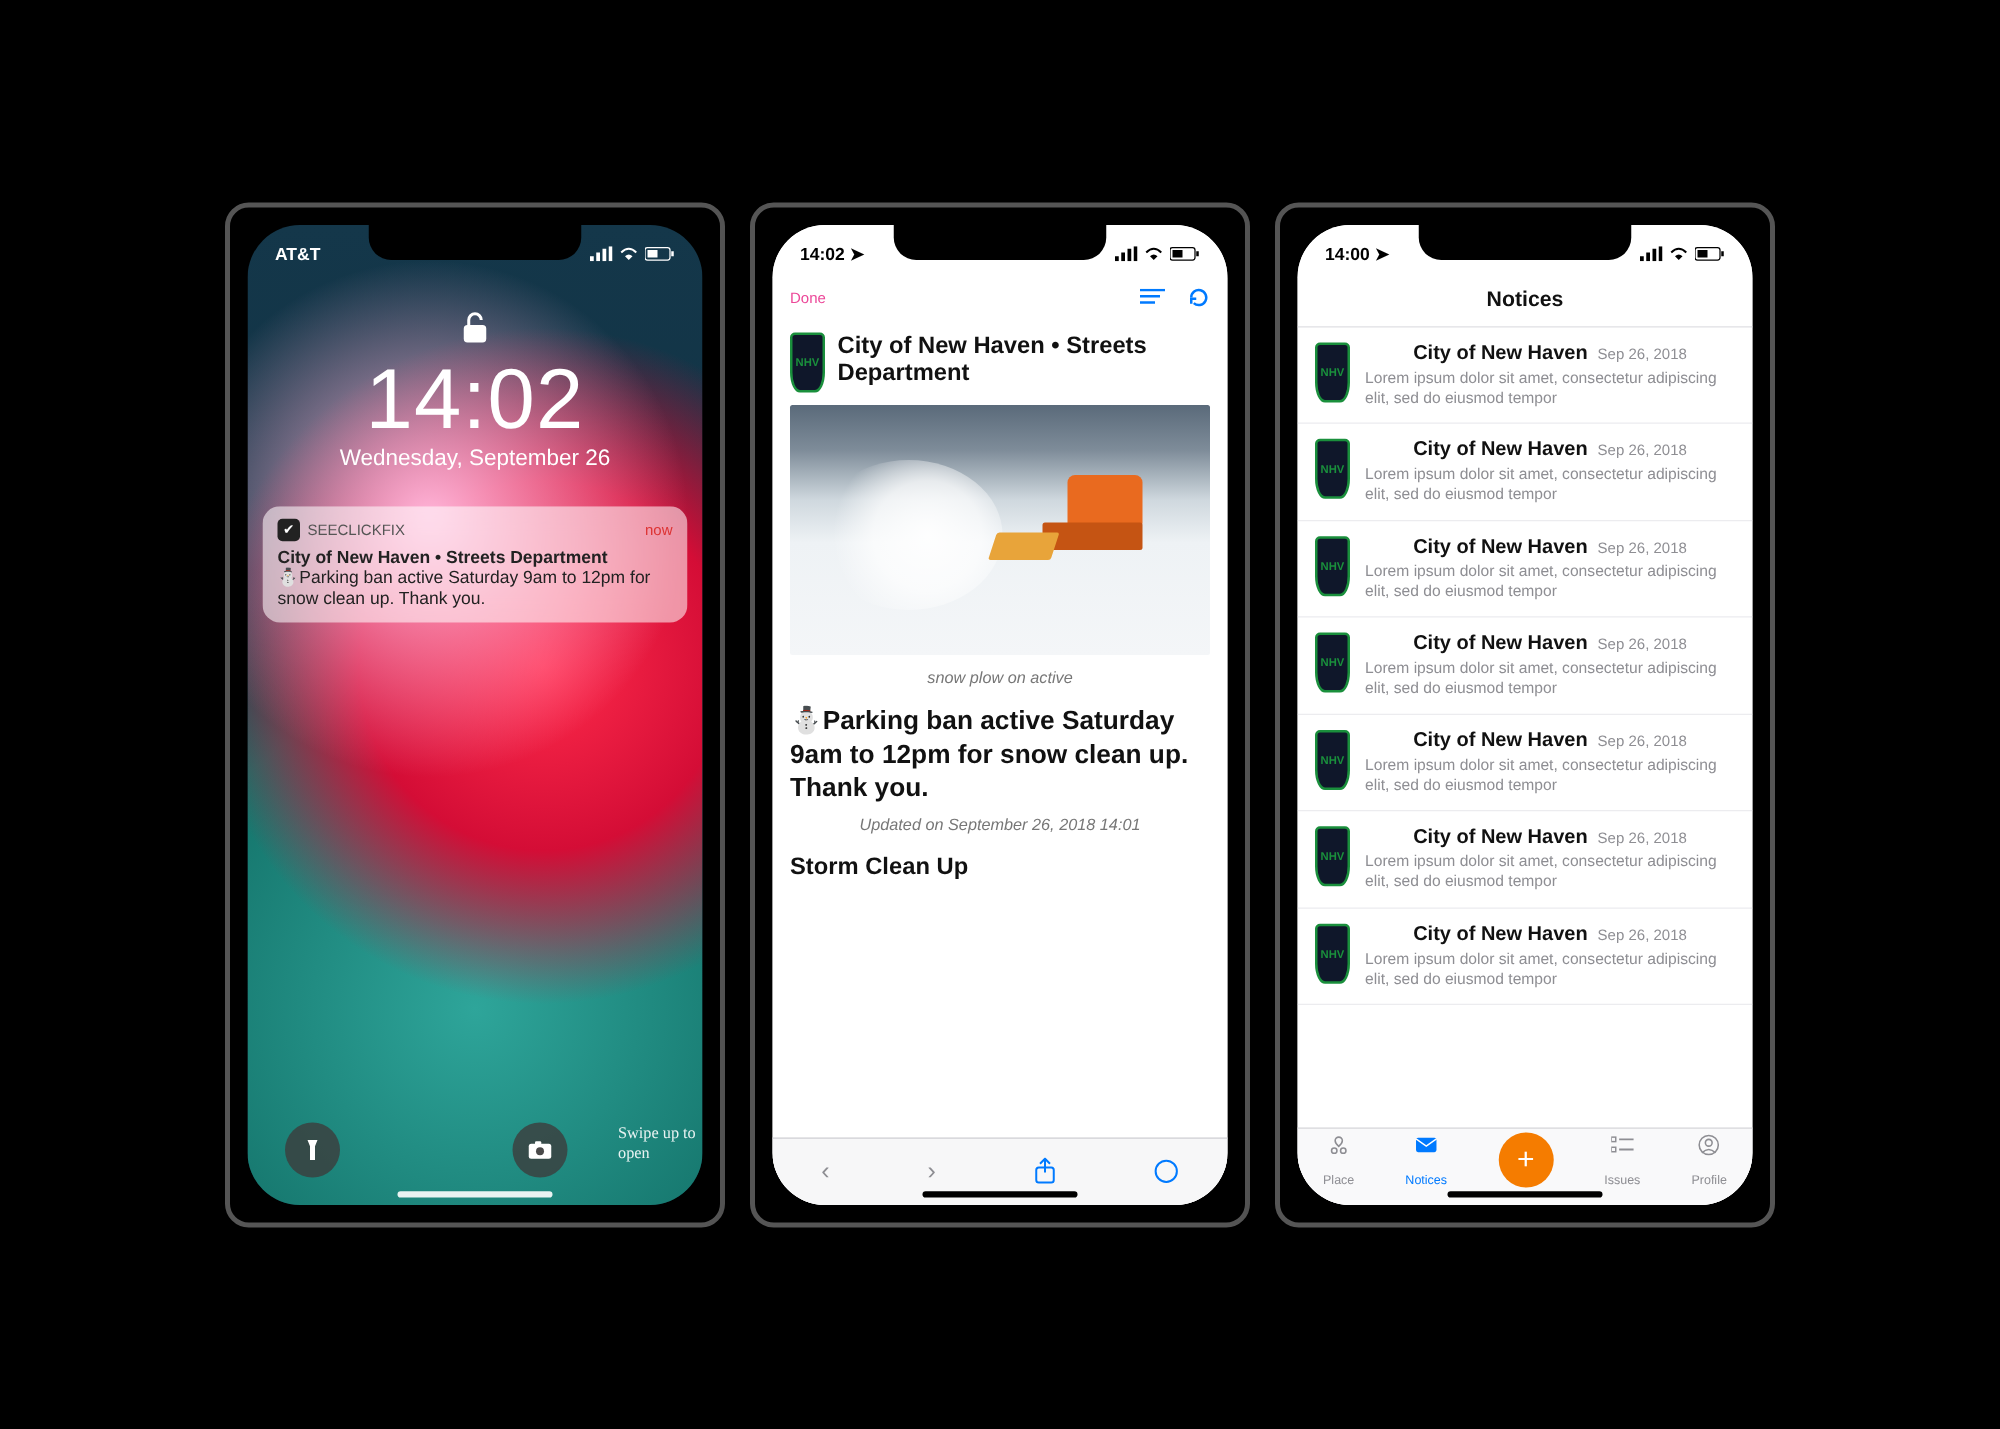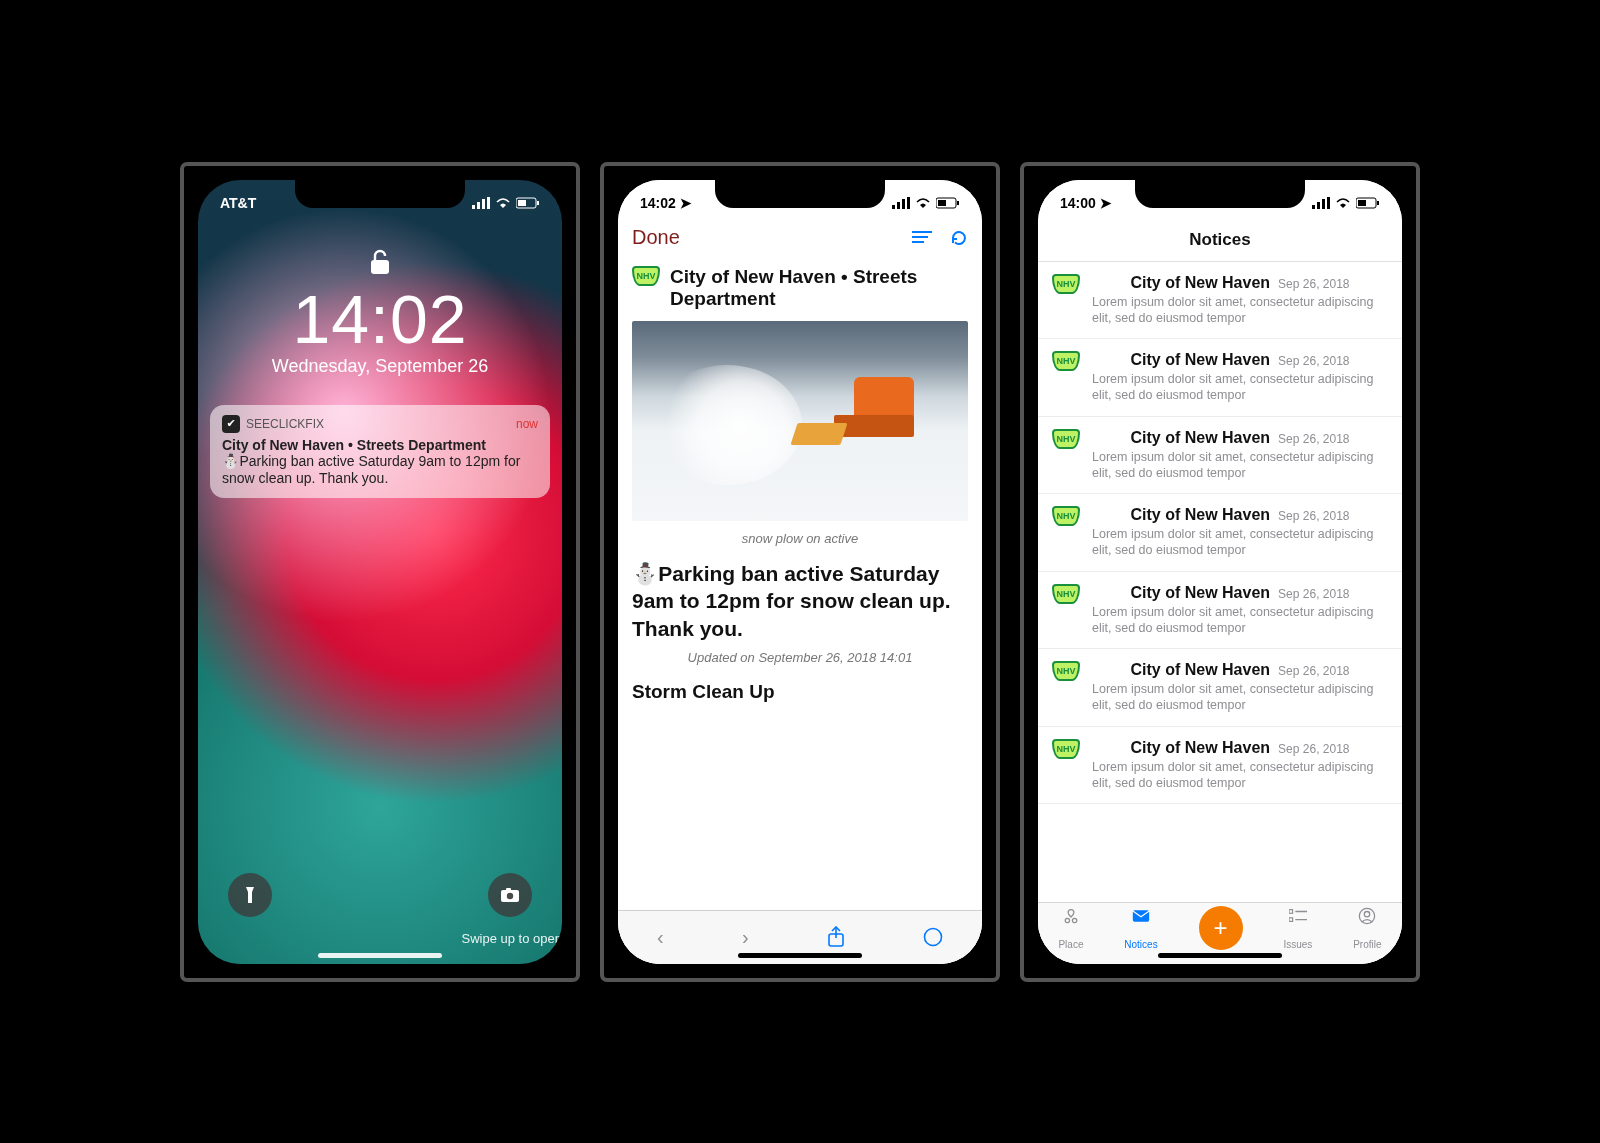--- a/index.html
+++ b/index.html
@@ -9,21 +9,21 @@
     height: 1143px;
     font-family: -apple-system, BlinkMacSystemFont, "Helvetica Neue", Arial, sans-serif;
     display: flex;
     justify-content: center;
     align-items: center;
     gap: 20px;
   }
   .phone {
     width: 400px;
     height: 820px;
-    border-radius: 7px;
+    border-radius: 19px;
     border: 4px solid #555;
     background: #000;
     position: relative;
     padding: 14px;
     box-shadow: 0 10px 30px rgba(0,0,0,.6);
   }
   .screen {
     width: 100%;
     height: 100%;
     border-radius: 42px;
@@ -89,21 +89,21 @@
     width: 18px; height: 18px; border-radius: 4px;
     background: #222; color: #fff;
     display: flex; align-items: center; justify-content: center;
     font-size: 11px;
   }
   .notif-header .when { margin-left: auto; color: #d33; font-size: 12px; }
   .notif-title { font-size: 14px; font-weight: 600; }
   .notif-body  { font-size: 14px; line-height: 1.25; }
   .lock-bottom {
     position: absolute; bottom: 18px; left: 0; right: 0;
-    display: flex; flex-direction: column; align-items: flex-end; gap: 10px;
+    display: flex; flex-direction: row; align-items: flex-start; gap: 10px; font-family: Liberation Serif, serif;
   }
   .lock-controls {
     width: 100%; display: flex; justify-content: space-between;
     padding: 0 30px 4px;
   }
   .circle-btn {
     width: 44px; height: 44px; border-radius: 50%;
     background: rgba(60,60,60,0.8); color: #fff;
     display: flex; align-items: center; justify-content: center;
     font-size: 18px;
@@ -119,28 +119,28 @@
     position: absolute; bottom: 6px; left: 50%;
     transform: translateX(-50%);
     width: 124px; height: 5px; border-radius: 3px;
     background: #000;
   }
   
   .article { background:#fff; width:100%; height:100%; padding-top:40px; color:#111; position:relative; }
   .article .status-bar { color:#000; }
   .nav-bar {
     height: 36px; display:flex; align-items:center; justify-content:space-between;
-    padding: 0 14px; font-size: 20px; color:#7f1d1d;
+    padding: 0 14px; font-size: 12px; color:#ec4899;
   }
   .nav-bar .right { display:flex; gap:18px; align-items:center; }
   .article-scroll { padding: 4px 14px 70px; overflow:hidden; height:calc(100% - 36px - 54px); }
   .article-head { display:flex; gap:10px; align-items:flex-start; padding:6px 0 10px; }
   .nhv-badge {
-    width:28px; height:20px; flex:none;
-    background:#bef264; border:2px solid #1a8f3c; border-top:2px solid #1a8f3c;
+    width:28px; height:48px; flex:none;
+    background:#0f172a; border:2px solid #1a8f3c; border-top:2px solid #1a8f3c;
     border-radius: 4px 4px 8px 8px / 4px 4px 16px 16px;
     display:flex; align-items:center; justify-content:center;
     color:#1a8f3c; font-size:9px; font-weight:700;
   }
   .article-title { font-size:19px; font-weight:700; line-height:1.2; }
   .snow-image {
     width:100%; height:200px; border-radius:2px; overflow:hidden;
     background: linear-gradient(#5a6a7a 0%, #7e8c99 18%, #cfd8de 38%, #eef2f5 55%, #f4f6f8 100%);
     position:relative;
   }

